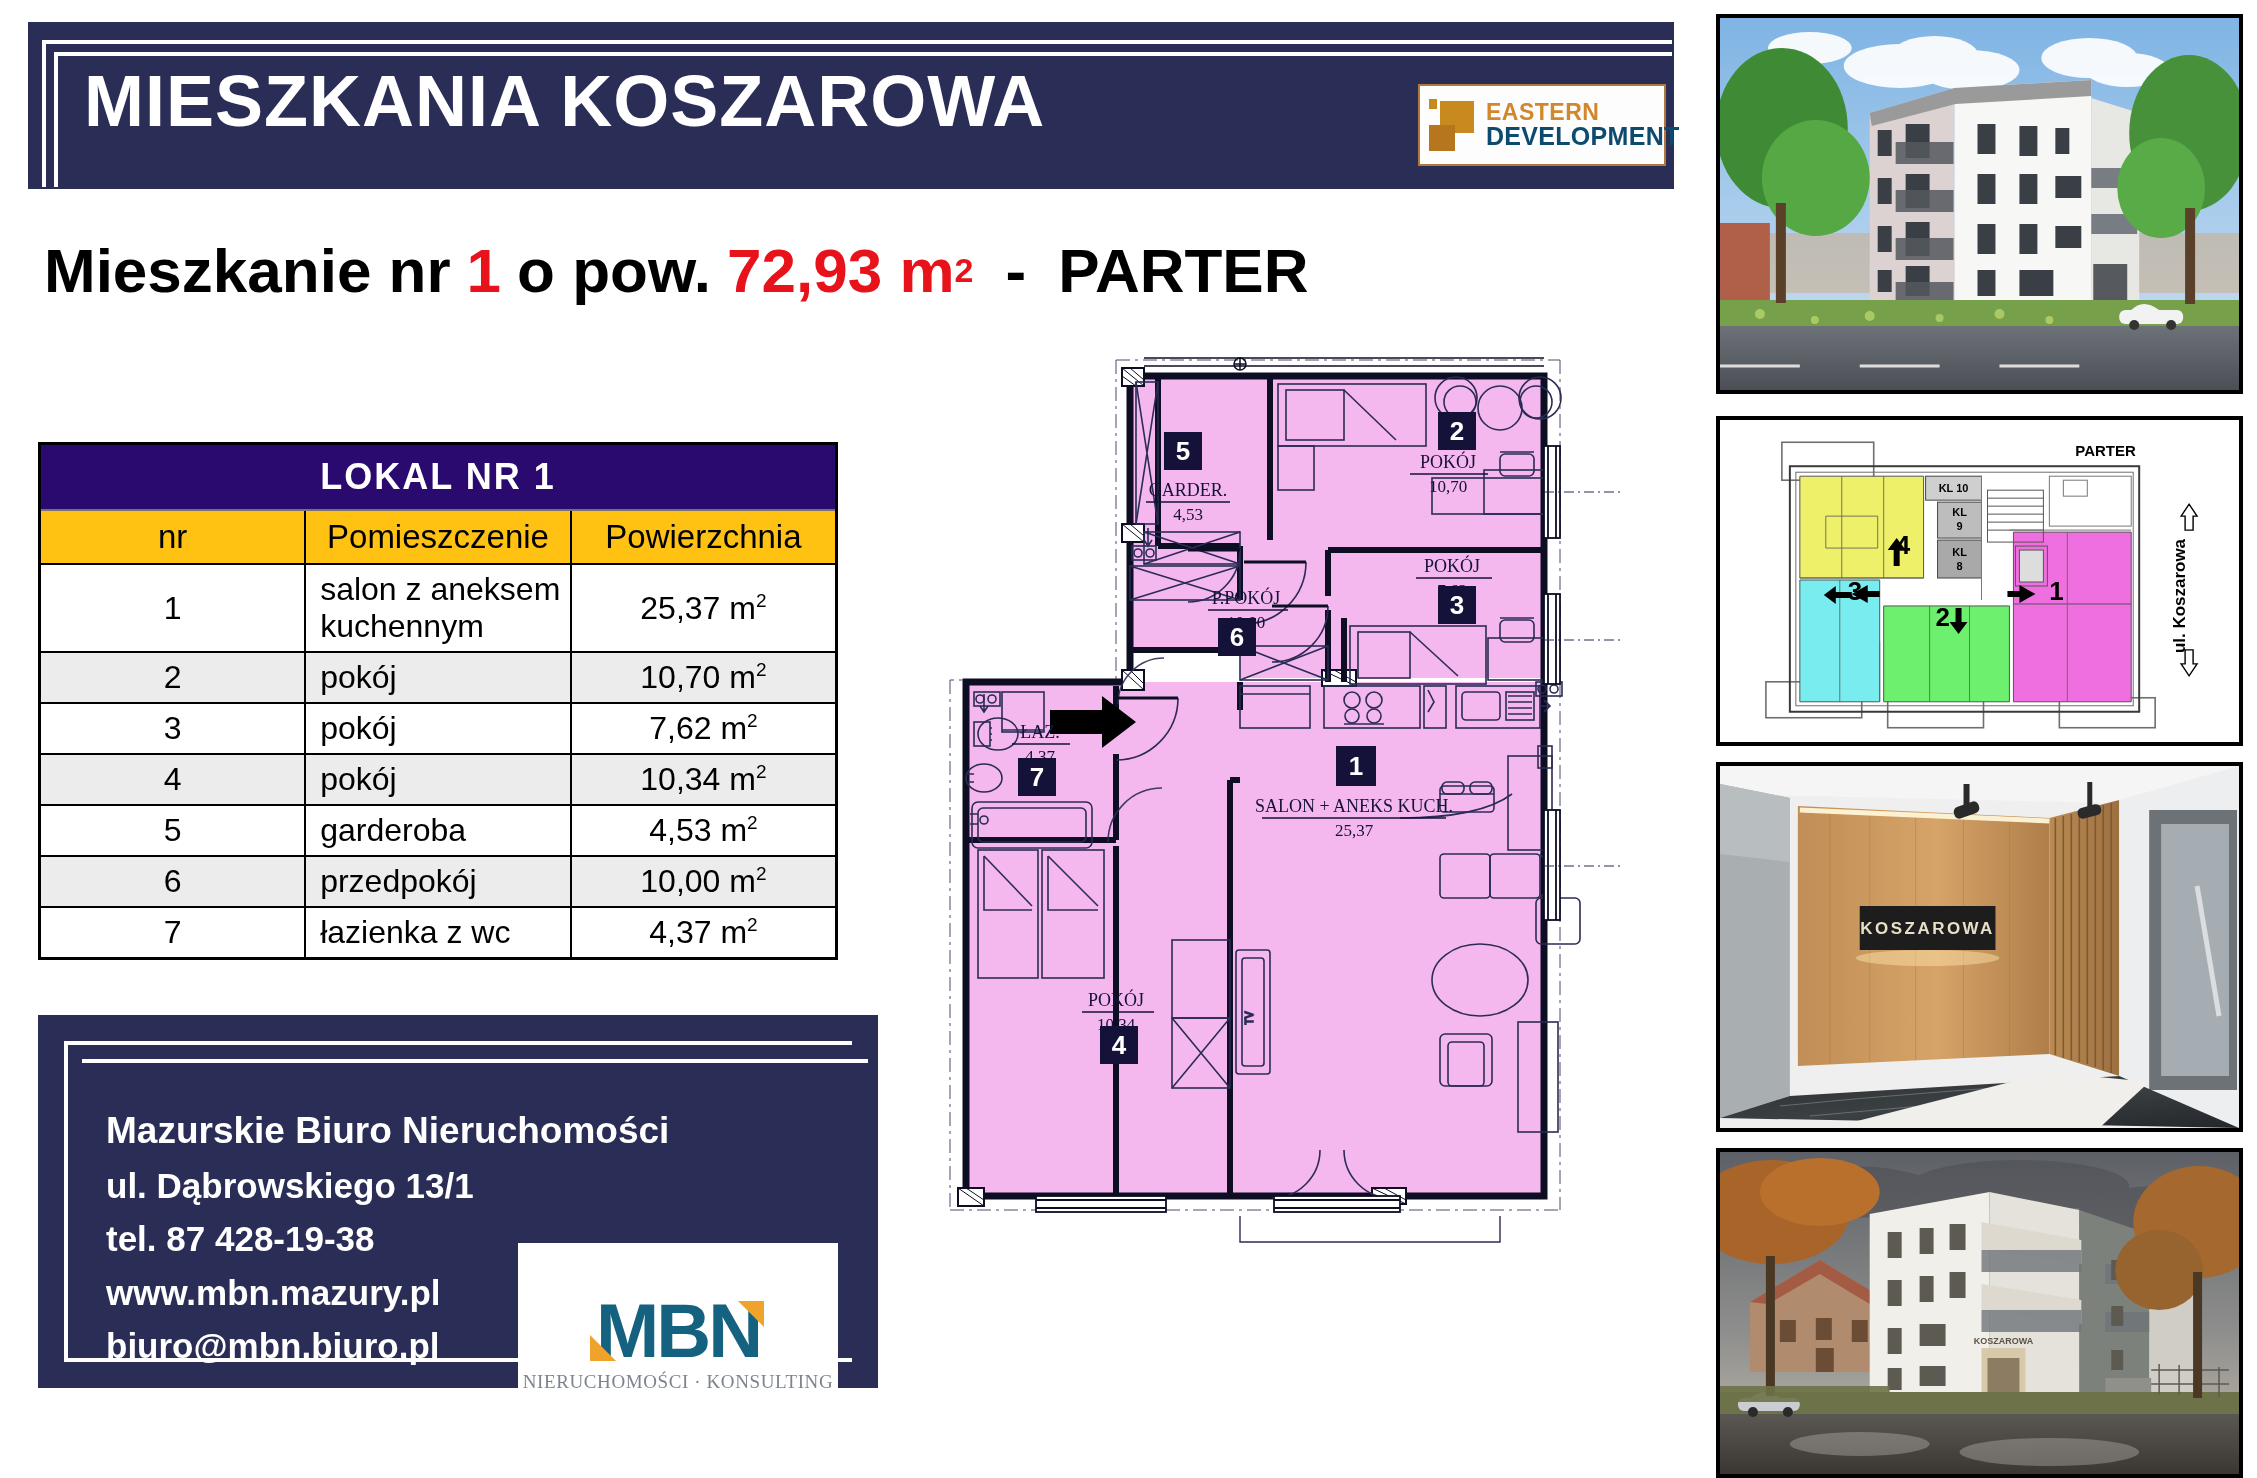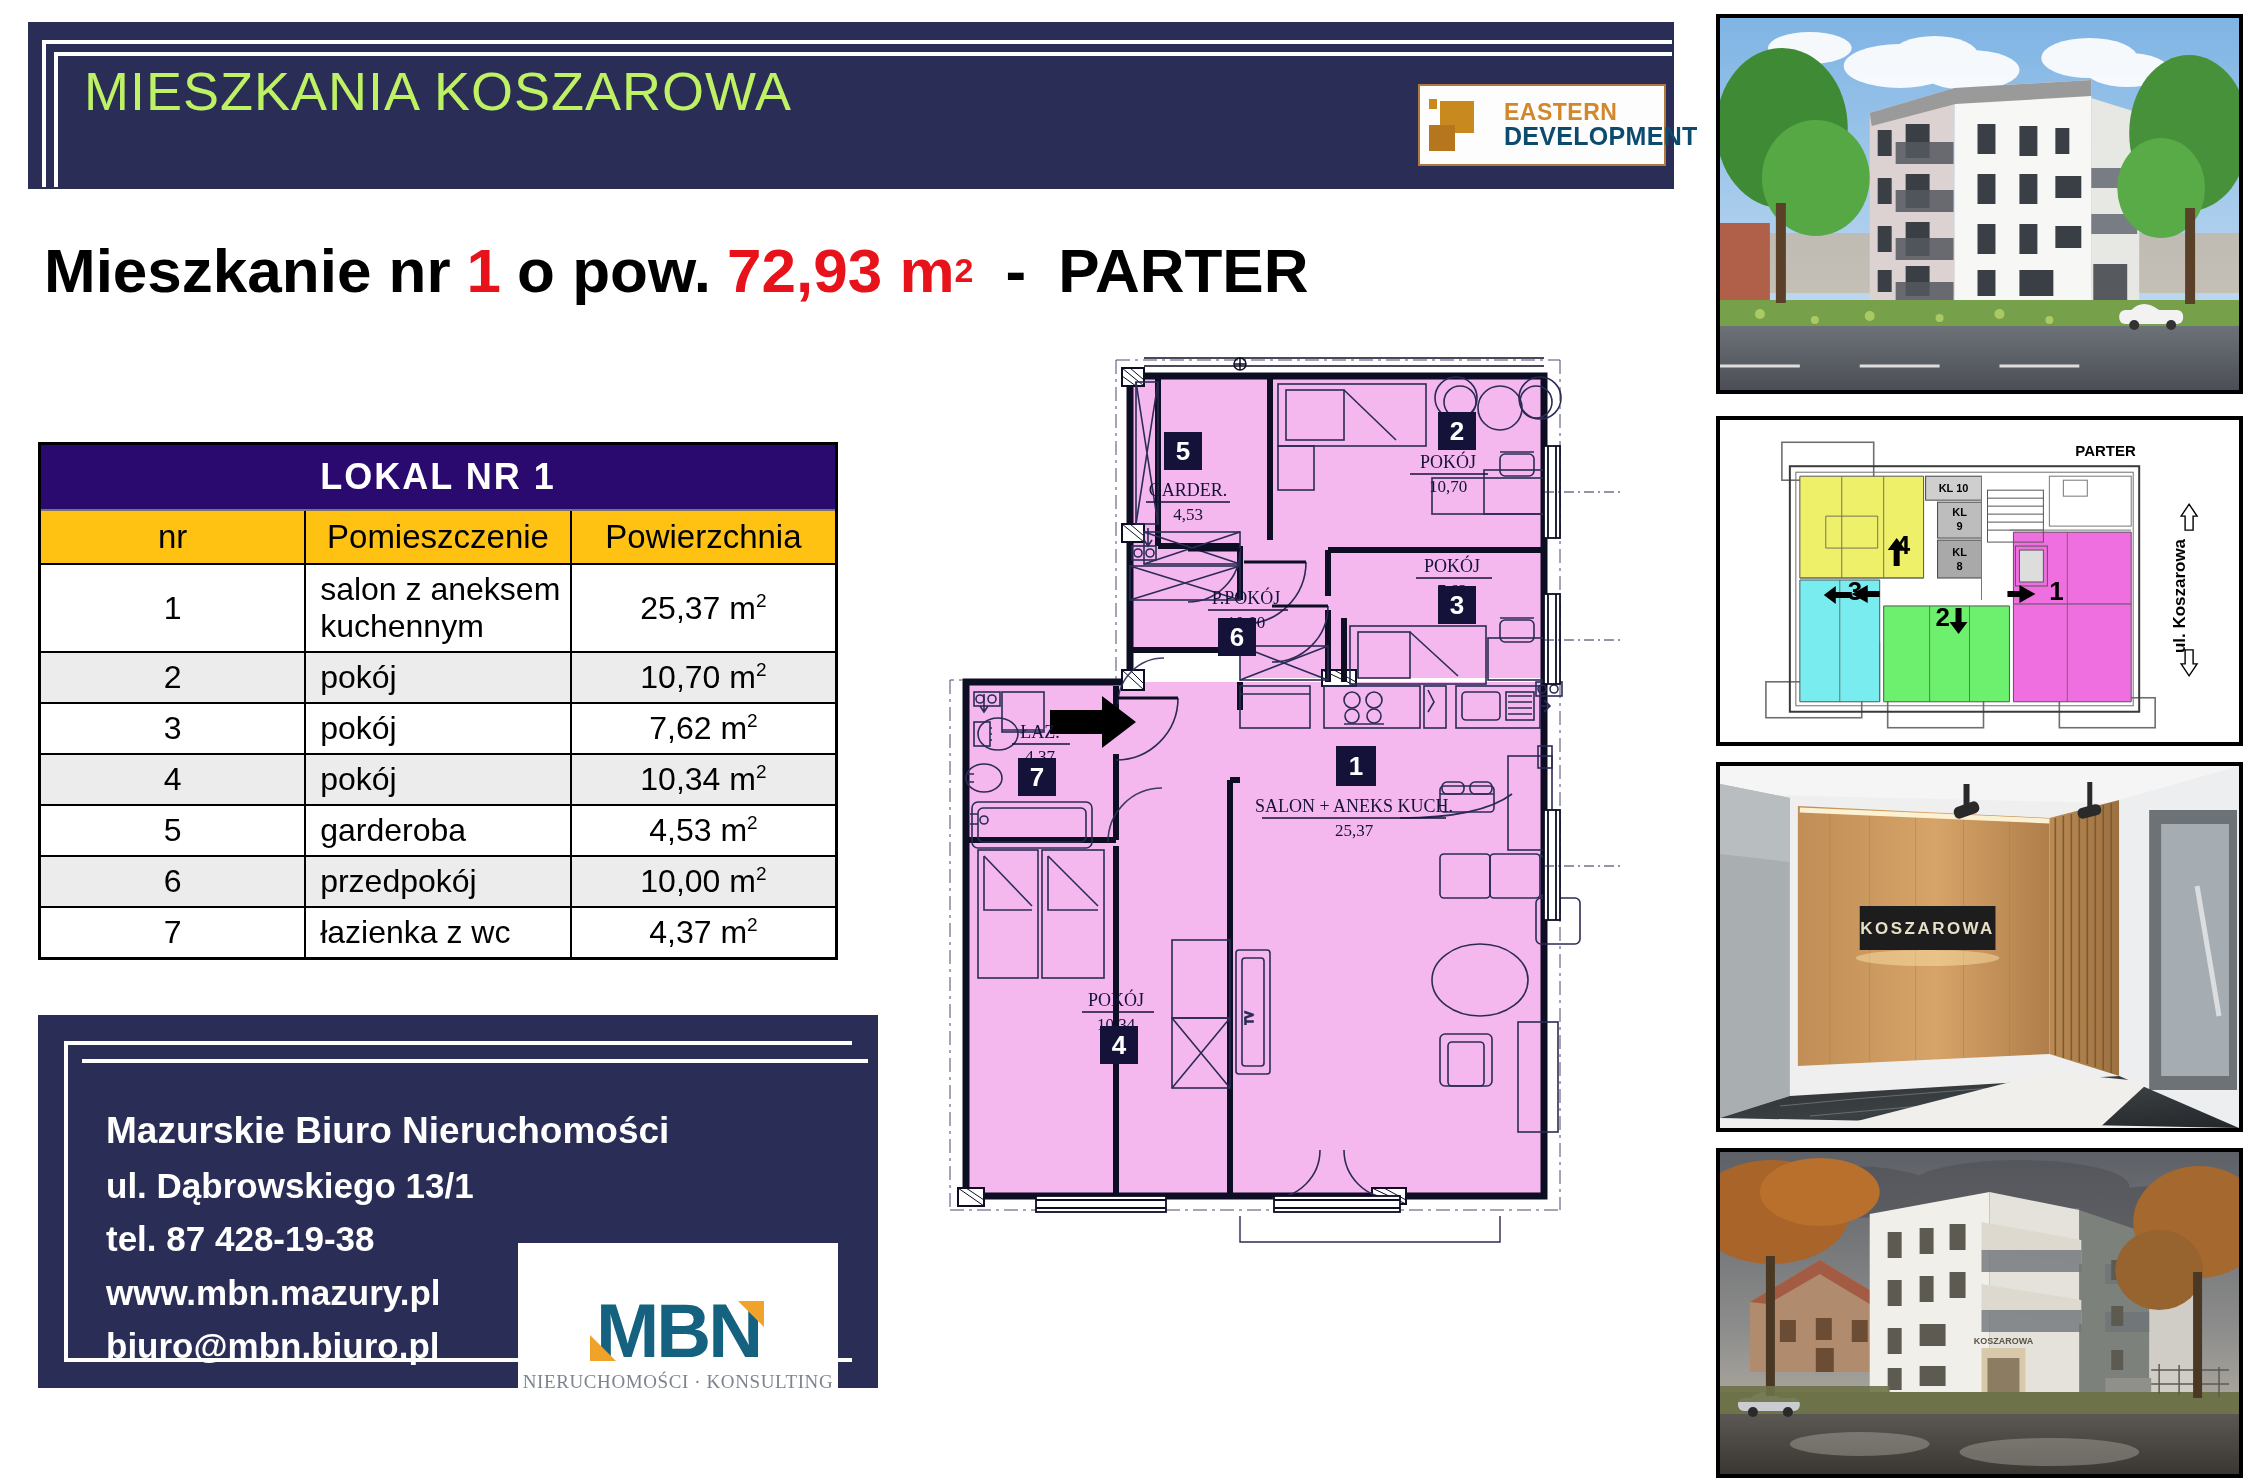--- a/index.html
+++ b/index.html
@@ -21,35 +21,35 @@
   #header-banner .ibord1 {
     position: absolute; left: 14px; top: 18px; right: 2px; bottom: 2px;
     border-left: 4px solid #fff; border-top: 4px solid #fff;
   }
   #header-banner .ibord2 {
     position: absolute; left: 26px; top: 30px; right: 2px; bottom: 2px;
     border-left: 4px solid #fff; border-top: 4px solid #fff;
   }
   #header-title {
     position: absolute; left: 56px; top: 38px;
-    font-size: 54px; font-weight: normal; color: #bef264;
+    font-size: 72px; font-weight: bold; color: #ffffff;
     letter-spacing: 1px; white-space: nowrap;
     font-family: "Liberation Sans", sans-serif;
   }
   
   #ed-logo {
     position: absolute; left: 1390px; top: 62px; width: 248px; height: 82px;
     background: #fdfdfd; border: 2px solid #b07a3e;
     display: flex; align-items: center; padding-left: 8px;
   }
   #ed-logo .sq-wrap { position: relative; width: 52px; height: 52px; flex: 0 0 52px; }
   #ed-logo .sq-a { position: absolute; left: 12px; top: 2px; width: 34px; height: 32px; background: #c8891f; }
   #ed-logo .sq-b { position: absolute; left: 1px; top: 26px; width: 26px; height: 26px; background: #b5761e; }
   #ed-logo .sq-c { position: absolute; left: 1px; top: 0px; width: 8px; height: 10px; background: #c8891f; }
-  #ed-logo .txt { margin-left: 24px; line-height: 1.02; }
+  #ed-logo .txt { margin-left: 6px; line-height: 1.02; }
   #ed-logo .l1 { font-size: 23px; font-weight: bold; color: #d2872a; letter-spacing: .5px; }
   #ed-logo .l2 { font-size: 25px; font-weight: bold; color: #0c4a6e; letter-spacing: .3px; }
 
   
   #subtitle {
     position: absolute; left: 44px; top: 222px; width: 1620px; height: 96px;
     font-size: 62px; font-weight: bold; color: #000; white-space: nowrap;
     display: flex; align-items: center;
   }
   #subtitle .red { color: #e8121b; }

